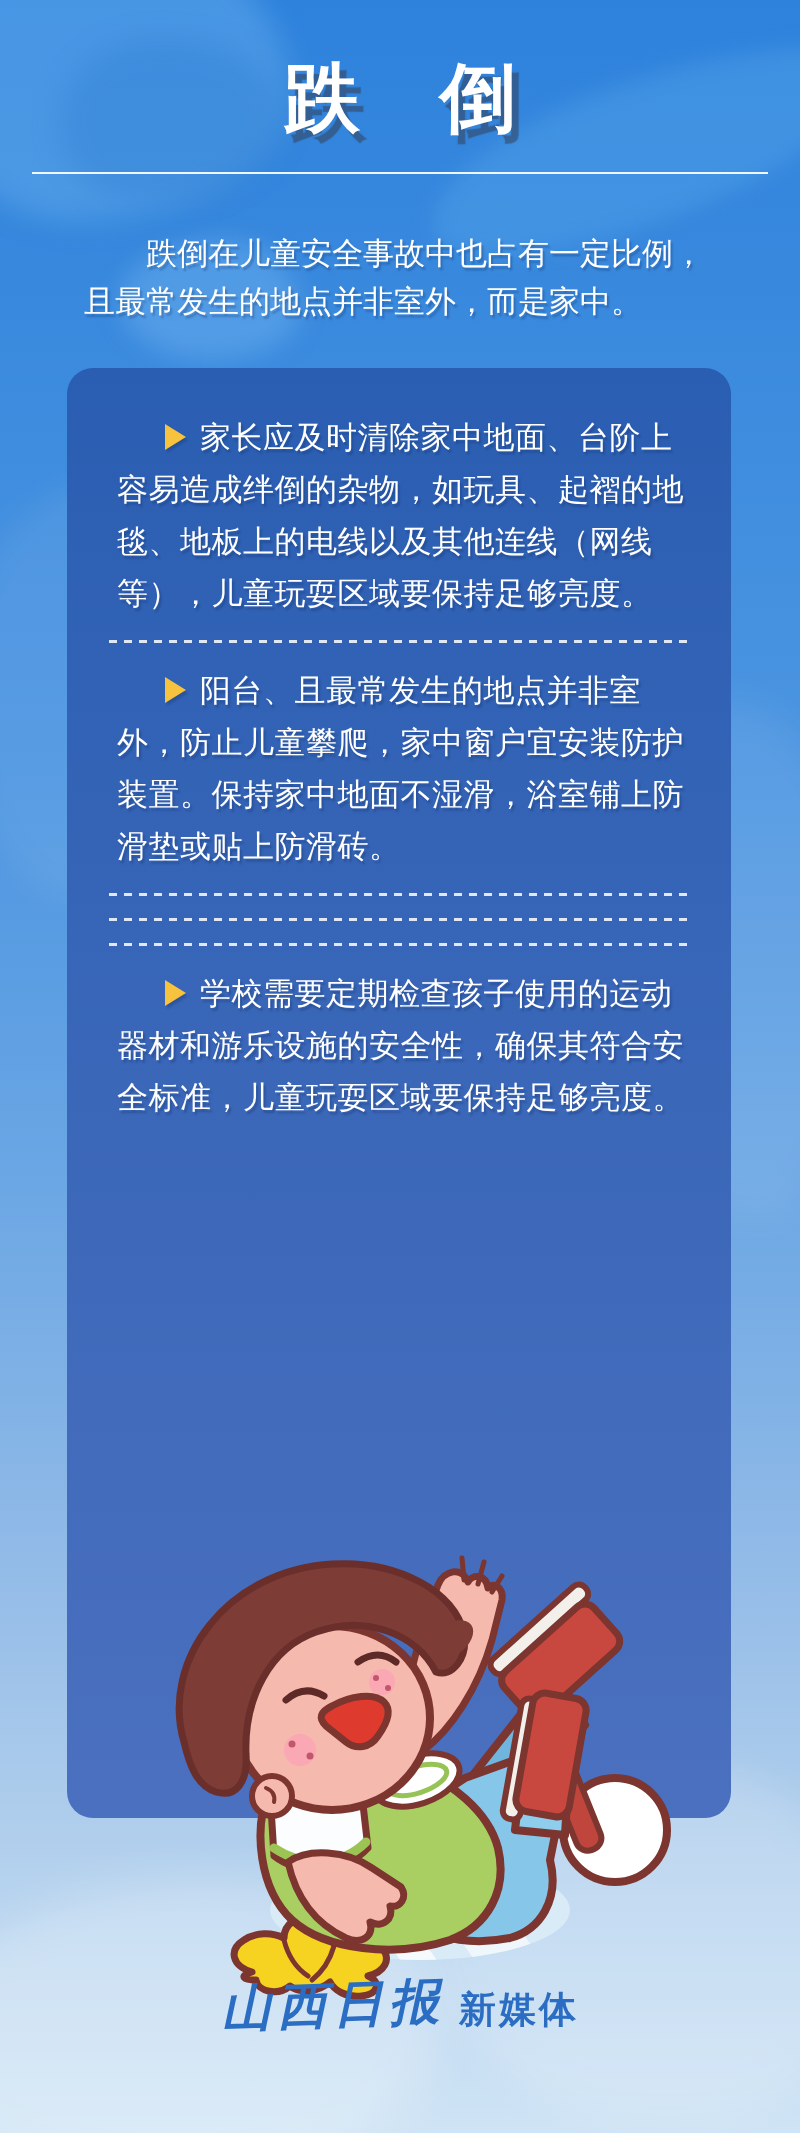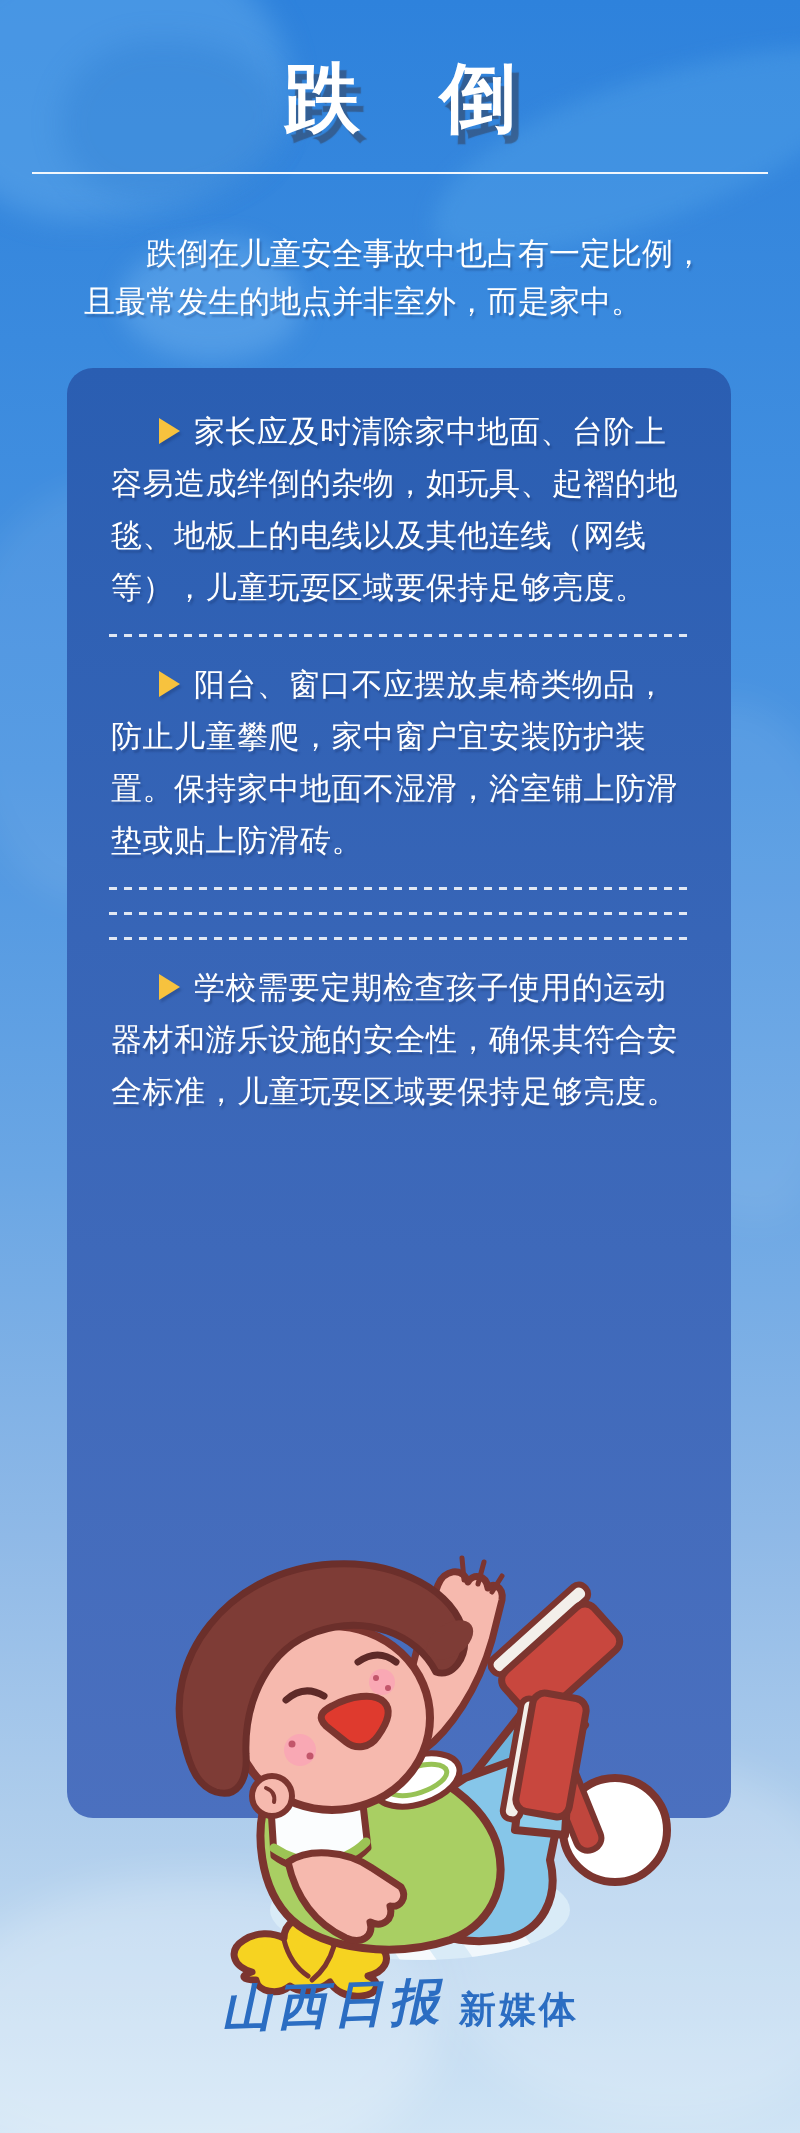--- a/index.html
+++ b/index.html
@@ -48,21 +48,21 @@
     color:#fff;font-size:31px;line-height:48px;text-indent:2em;
     text-shadow:2px 3px 2px rgba(23,52,110,.35);
   }
   .card{
     position:absolute;left:67px;top:368px;width:664px;height:1450px;
     box-sizing:border-box;border-radius:26px;
     padding:36px 38px 0 42px;
     background:linear-gradient(180deg,var(--card-blue-top,#2a5eb2),var(--card-blue-bottom,#4b70bf));
   }
   .tip{
-    margin:2px;color:#fff;font-size:31px;line-height:52px;
+    margin:8px;color:#fff;font-size:31px;line-height:52px;
     text-indent:1.55em;letter-spacing:.5px;
     text-shadow:2px 3px 2px rgba(20,45,100,.35);
   }
   .tri{
     display:inline-block;width:0;height:0;vertical-align:-2px;
     border-left:21px solid var(--accent-yellow,#f7c23e);
     border-top:13px solid transparent;border-bottom:13px solid transparent;
     margin-right:14px;
     filter:drop-shadow(2px 3px 1px rgba(20,45,100,.3));
   }
@@ -94,21 +94,21 @@
 <div class="blob b5"></div>
 <div class="blob b6"></div>
 
 <h1 class="title">跌倒</h1>
 <div class="title-underline"></div>
 <p class="intro">跌倒在儿童安全事故中也占有一定比例，且最常发生的地点并非室外，而是家中。</p>
 
 <section class="card">
   <p class="tip"><span class="tri"></span><span>家长应及时清除家中地面、台阶上容易造成绊倒的杂物，如玩具、起褶的地毯、地板上的电线以及其他连线（网线等），儿童玩耍区域要保持足够亮度。</span></p>
   <div class="sep"></div>
-  <p class="tip"><span class="tri"></span><span>阳台、窗口不应摆放桌椅类物品，防止儿童攀爬，家中窗户宜安装防护装置。保持家中地面不湿滑，浴室铺上防滑垫或贴上防滑砖。</span></p>
+  <p class="tip"><span class="tri"></span><span>阳台、且最常发生的地点并非室外，防止儿童攀爬，家中窗户宜安装防护装置。保持家中地面不湿滑，浴室铺上防滑垫或贴上防滑砖。</span></p>
   <div class="sep"></div>
   <div class="sep"></div>
   <div class="sep"></div>
   <p class="tip"><span class="tri"></span><span>学校需要定期检查孩子使用的运动器材和游乐设施的安全性，确保其符合安全标准，儿童玩耍区域要保持足够亮度。</span></p>
 </section>
 
 <svg class="illus" viewBox="0 0 560 470" role="img" aria-label="falling-child-cartoon">
   <defs>
     <clipPath id="groundClip">
         <ellipse cx="300" cy="380" rx="150" ry="50"></ellipse>

